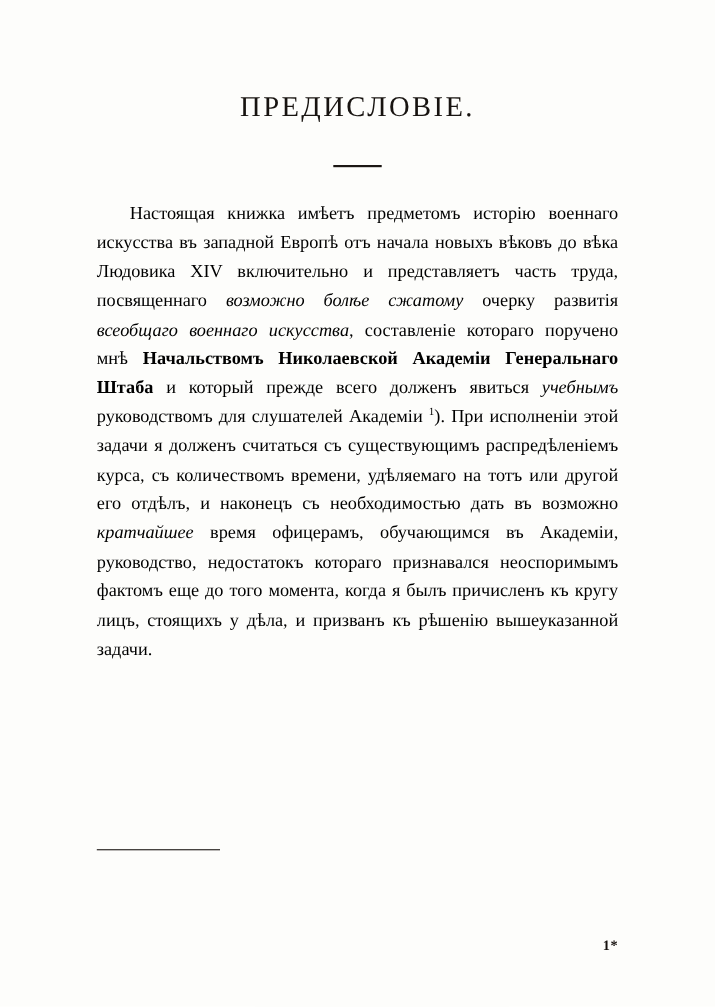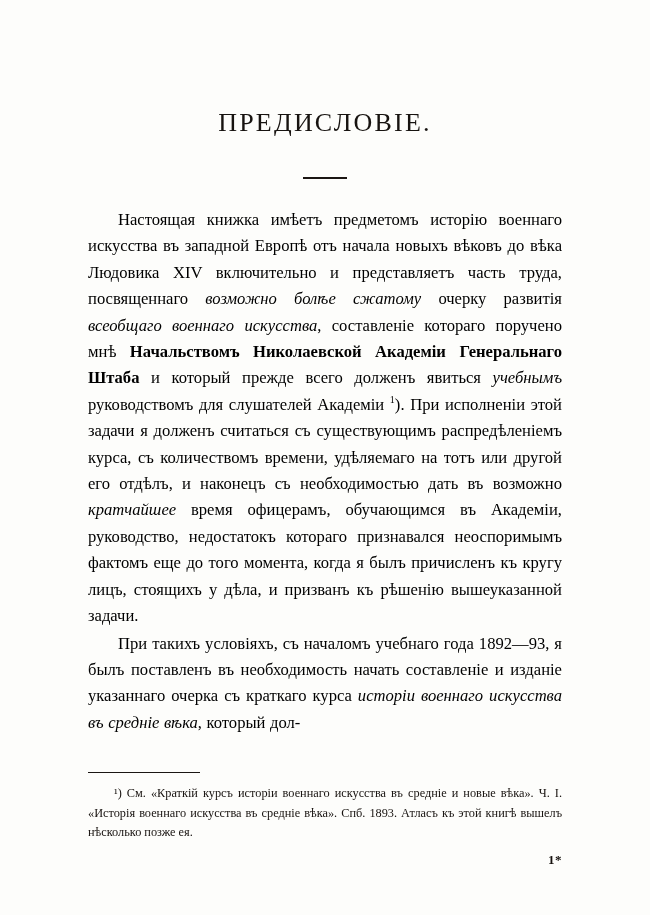--- a/index.html
+++ b/index.html
@@ -23,21 +23,21 @@
     background: #fdfdfb;
   }
   .content {
     position: absolute;
     left: 88px;
     top: 0;
     width: 474px;
   }
   .page-title {
     margin: 0;
-    padding-top: 108px;
+    padding-top: 82px;
     text-align: center;
     font-size: 26px;
     font-weight: normal;
     letter-spacing: 2.2px;
     font-family: "Liberation Serif", serif;
     color: #171310;
   }
   .rule-wrap {
     text-align: center;
     margin-top: 27px;
@@ -111,24 +111,22 @@
   <div class="content">
 
     <h1 class="page-title">ПРЕДИСЛОВІЕ.</h1>
 
     <div class="rule-wrap">
       <span class="rule"></span>
     </div>
 
     <p class="body-par">Настоящая книжка имѣетъ предметомъ исторію военнаго искусства въ западной Европѣ отъ начала новыхъ вѣковъ до вѣка Людовика XIV включительно и представляетъ часть труда, посвященнаго <span class="ital">возможно болѣе сжатому</span> очерку развитія <span class="ital">всеобщаго военнаго искусства</span>, составленіе котораго поручено мнѣ <span class="bold">Начальствомъ Николаевской Академіи Генеральнаго Штаба</span> и который прежде всего долженъ явиться <span class="ital">учебнымъ</span> руководствомъ для слушателей Академіи <sup class="fn-ref">1</sup>). При исполненіи этой задачи я долженъ считаться съ существующимъ распредѣленіемъ курса, съ количествомъ времени, удѣляемаго на тотъ или другой его отдѣлъ, и наконецъ съ необходимостью дать въ возможно <span class="ital">кратчайшее</span> время офицерамъ, обучающимся въ Академіи, руководство, недостатокъ котораго признавался неоспоримымъ фактомъ еще до того момента, когда я былъ причисленъ къ кругу лицъ, стоящихъ у дѣла, и призванъ къ рѣшенію вышеуказанной задачи.</p>
 
-    <p class="body-par">При такихъ условіяхъ, съ началомъ учебнаго года 1892—93, я былъ поставленъ въ необходимость начать составленіе и изданіе указаннаго очерка съ краткаго курса <span class="ital">исторіи военнаго искусства въ средніе вѣка</span>, который дол-</p>
 
   </div>
 
   <div class="footnote-area">
     <div class="fn-rule"></div>
-    <p class="footnote">¹) См. «Краткій курсъ исторіи военнаго искусства въ среднie и новые вѣка». Ч. I. «Исторія военнаго искусства въ среднie вѣка». Спб. 1893. Атласъ къ этой книгѣ вышелъ нѣсколько позже ея.</p>
   </div>
 
   <div class="page-num">1*</div>
 
 </div>
 
 </body></html>

